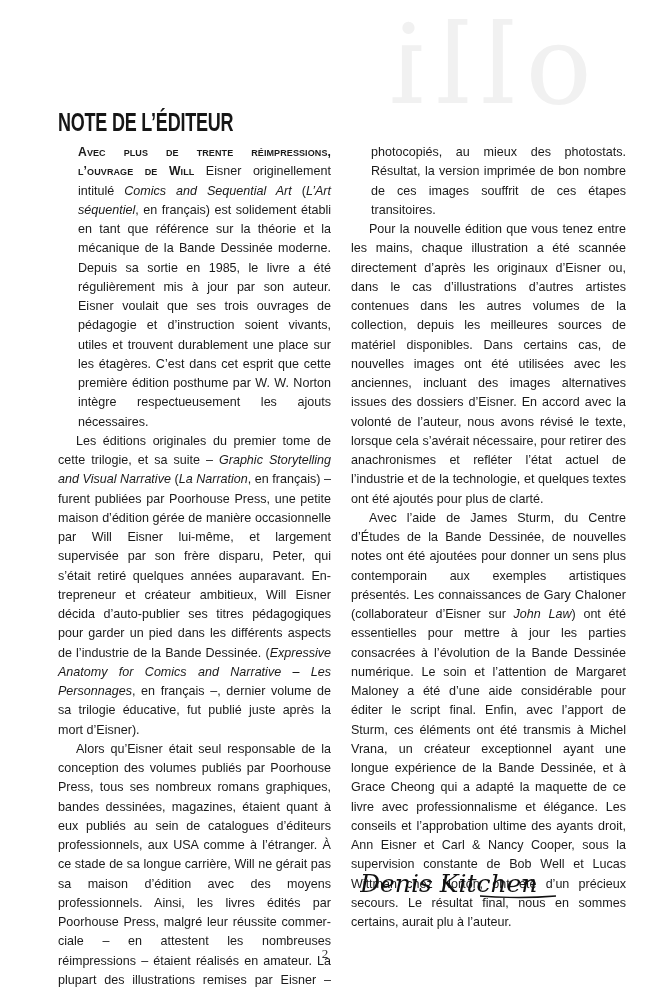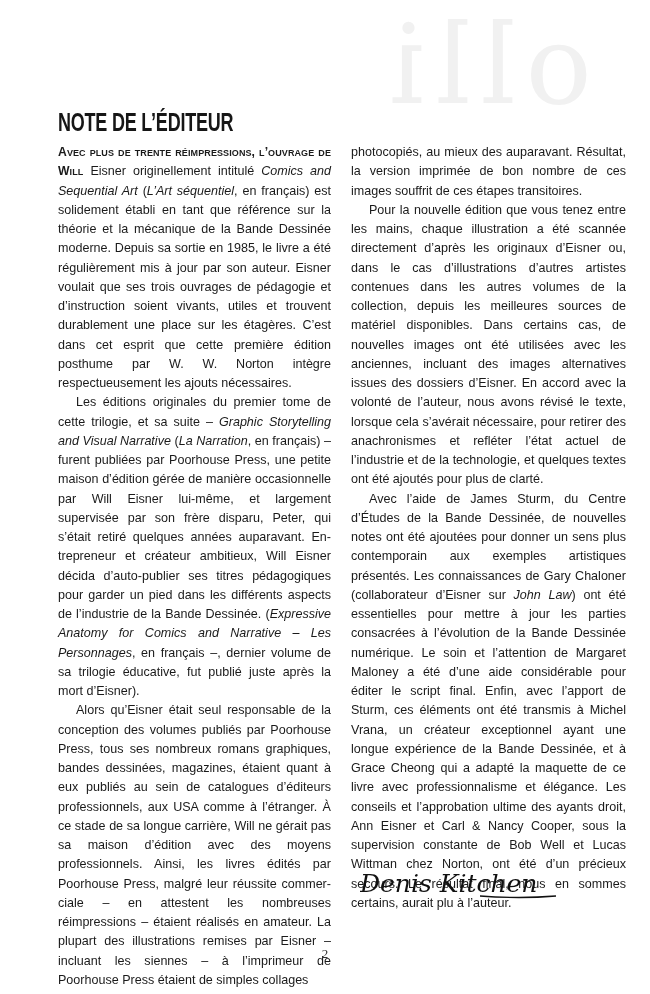--- a/index.html
+++ b/index.html
@@ -41,21 +41,21 @@
       position: absolute;
       top: 143px;
       font-size: 12.55px;
       line-height: 19.25px;
       text-align: justify;
       hyphens: manual;
     }
     .col.left { left: 58px; width: 273px; }
     .col.right { left: 351px; width: 275px; }
     .col p { margin: 0; text-indent: 18px; }
-    .col p.first { text-indent: 0; }
+    .col p.first { text-indent: 0; margin-left: 20px; }
     .smallcaps {
       font-variant: small-caps;
       font-weight: bold;
       letter-spacing: 0.1px;
       font-size: 12.2px;
     }
     .signature {
       position: absolute;
       left: 360px;
       top: 866px;
@@ -86,21 +86,21 @@
 
 <h1 class="title">NOTE DE L’ÉDITEUR</h1>
 
 <div class="col left">
   <p class="first"><span class="smallcaps">Avec plus de trente réimpressions, l’ouvrage de Will</span><span> Eisner originellement intitulé </span><i>Comics and Sequential Art</i><span> (</span><i>L’Art séquentiel</i><span>, en français) est solidement éta­bli en tant que référence sur la théorie et la mécani­que de la Bande Dessinée moderne. Depuis sa sor­tie en 1985, le livre a été régulièrement mis à jour par son auteur. Eisner voulait que ses trois ouvrages de pédagogie et d’instruction soient vivants, utiles et trouvent durablement une place sur les étagè­res. C’est dans cet esprit que cette première édition posthume par W. W. Norton intègre respectueuse­ment les ajouts nécessaires.</span></p>
   <p><span>Les éditions originales du premier tome de cette trilogie, et sa suite – </span><i>Graphic Storytelling and Visual Nar­rative</i><span> (</span><i>La Narration</i><span>, en français) – furent publiées par Poorhouse Press, une petite maison d’édition gérée de manière occasionnelle par Will Eisner lui-même, et largement supervisée par son frère disparu, Peter, qui s’était retiré quelques années auparavant. En­trepreneur et créateur ambitieux, Will Eisner décida d’auto-publier ses titres pédagogiques pour garder un pied dans les différents aspects de l’industrie de la Bande Dessinée. (</span><i>Expressive Anatomy for Comics and Narrative – Les Personnages</i><span>, en français –, dernier vo­lume de sa trilogie éducative, fut publié juste après la mort d’Eisner).</span></p>
   <p>Alors qu’Eisner était seul responsable de la conception des volumes publiés par Poorhouse Press, tous ses nombreux romans graphiques, bandes dessinées, magazines, étaient quant à eux publiés au sein de catalogues d’éditeurs profession­nels, aux USA comme à l’étranger. À ce stade de sa longue carrière, Will ne gérait pas sa maison d’édition avec des moyens professionnels. Ainsi, les livres édités par Poorhouse Press, malgré leur réussite commer­ciale – en attestent les nombreuses réimpressions – étaient réalisés en amateur. La plupart des illustrations remises par Eisner – incluant les siennes – à l’impri­meur de Poorhouse Press étaient de simples collages</p>
 </div>
 
 <div class="col right">
-  <p class="first">photocopiés, au mieux des auparavant. Résultat, la version imprimée de bon nombre de ces images souffrit de ces étapes transitoires.</p>
+  <p class="first">photocopiés, au mieux des photostats. Résultat, la version imprimée de bon nombre de ces images souffrit de ces étapes transitoires.</p>
   <p>Pour la nouvelle édition que vous tenez entre les mains, chaque illustration a été scannée directe­ment d’après les originaux d’Eisner ou, dans le cas d’illustrations d’autres artistes contenues dans les autres volumes de la collection, depuis les meilleu­res sources de matériel disponibles. Dans certains cas, de nouvelles images ont été utilisées avec les anciennes, incluant des images alternatives issues des dossiers d’Eisner. En accord avec la volonté de l’auteur, nous avons révisé le texte, lorsque cela s’avérait nécessaire, pour retirer des anachronismes et refléter l’état actuel de l’industrie et de la techno­logie, et quelques textes ont été ajoutés pour plus de clarté.</p>
   <p><span>Avec l’aide de James Sturm, du Centre d’Études de la Bande Dessinée, de nouvelles notes ont été ajoutées pour donner un sens plus contemporain aux exemples artistiques présentés. Les connaissan­ces de Gary Chaloner (collaborateur d’Eisner sur </span><i>John Law</i><span>) ont été essentielles pour mettre à jour les parties consacrées à l’évolution de la Bande Dessinée numé­rique. Le soin et l’attention de Margaret Maloney a été d’une aide considérable pour éditer le script final. Enfin, avec l’apport de Sturm, ces éléments ont été transmis à Michel Vrana, un créateur exceptionnel ayant une longue expérience de la Bande Dessinée, et à Grace Cheong qui a adapté la maquette de ce livre avec professionnalisme et élégance. Les conseils et l’approbation ultime des ayants droit, Ann Eisner et Carl &amp; Nancy Cooper, sous la supervision constan­te de Bob Well et Lucas Wittman chez Norton, ont été d’un précieux secours. Le résultat final, nous en sommes certains, aurait plu à l’auteur.</span></p>
 </div>
 
 <svg class="signature" viewBox="0 0 200 40">
   <text x="0" y="26">Denis Kitchen</text>
   <path d="M120 30 Q160 33 196 30" stroke="#111" stroke-width="1.3" fill="none"></path>
 </svg>
 
 <div class="page-number">2</div>

